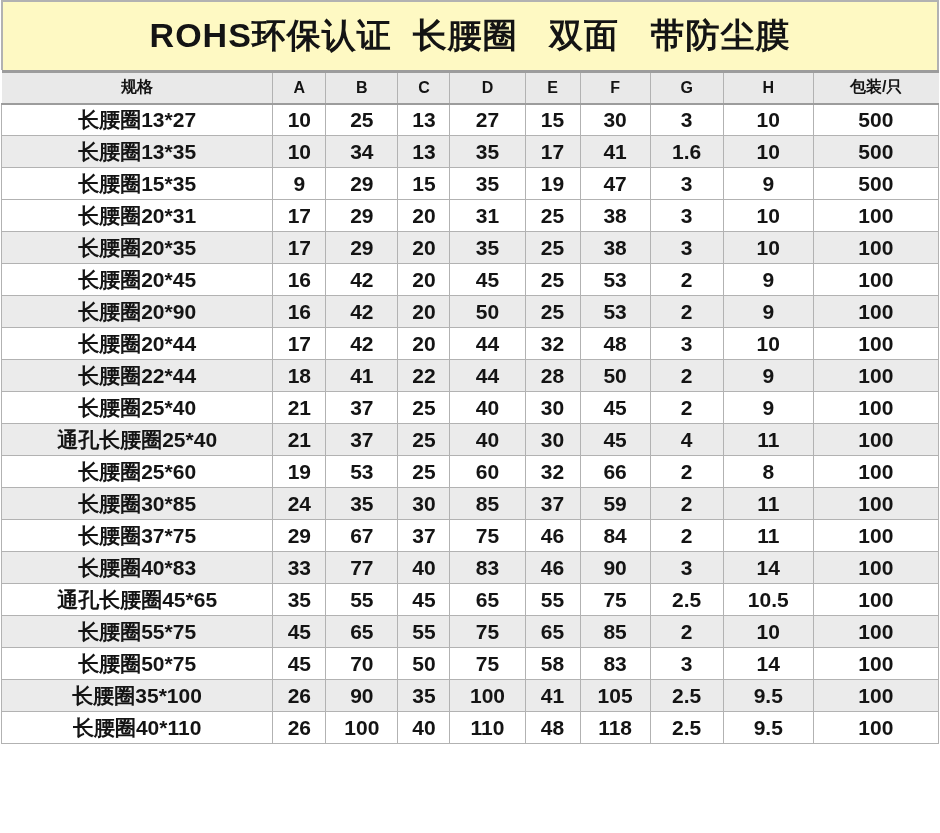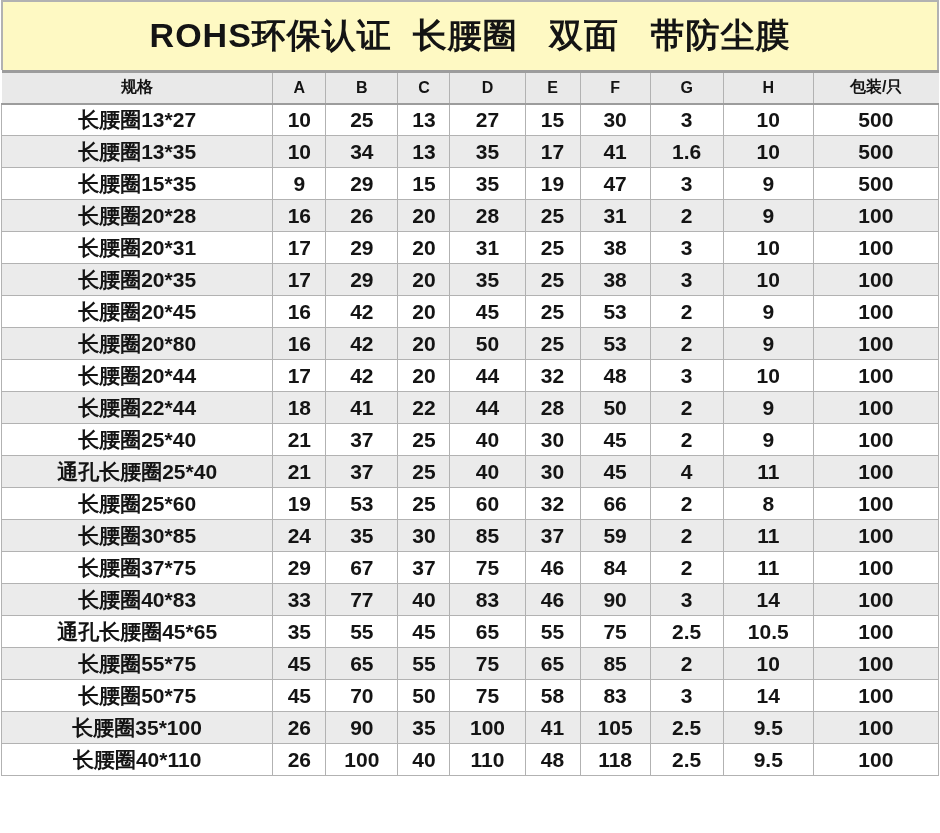--- a/index.html
+++ b/index.html
@@ -116,32 +116,20 @@
           <td>9</td>
           <td>29</td>
           <td>15</td>
           <td>35</td>
           <td>19</td>
           <td>47</td>
           <td>3</td>
           <td>9</td>
           <td>500</td>
         </tr>
-        <tr class="stripe">
-          <td>长腰圈20*28</td>
-          <td>16</td>
-          <td>26</td>
-          <td>20</td>
-          <td>28</td>
-          <td>25</td>
-          <td>31</td>
-          <td>2</td>
-          <td>9</td>
-          <td>100</td>
-        </tr>
         <tr>
           <td>长腰圈20*31</td>
           <td>17</td>
           <td>29</td>
           <td>20</td>
           <td>31</td>
           <td>25</td>
           <td>38</td>
           <td>3</td>
           <td>10</td>
@@ -165,21 +153,21 @@
           <td>42</td>
           <td>20</td>
           <td>45</td>
           <td>25</td>
           <td>53</td>
           <td>2</td>
           <td>9</td>
           <td>100</td>
         </tr>
         <tr class="stripe">
-          <td>长腰圈20*80</td>
+          <td>长腰圈20*90</td>
           <td>16</td>
           <td>42</td>
           <td>20</td>
           <td>50</td>
           <td>25</td>
           <td>53</td>
           <td>2</td>
           <td>9</td>
           <td>100</td>
         </tr>

